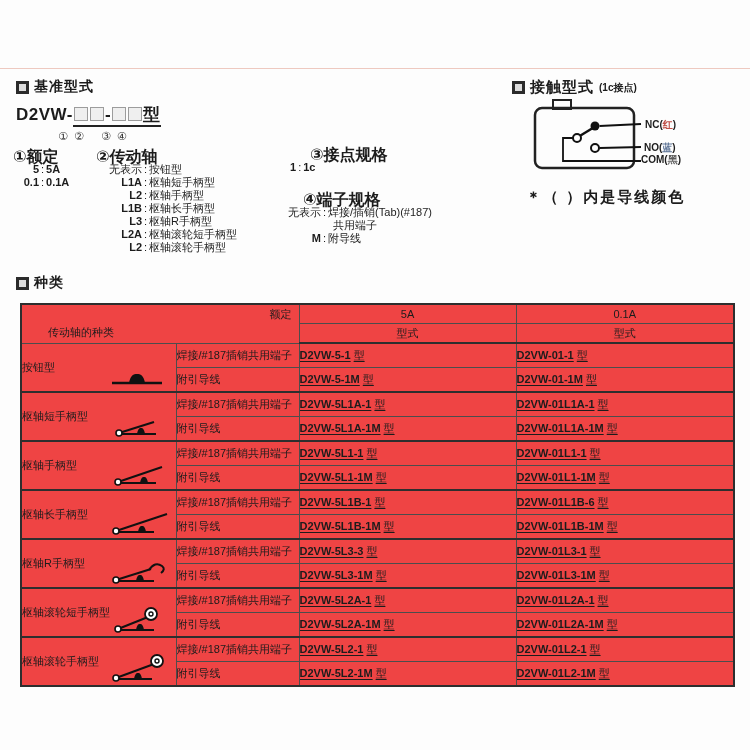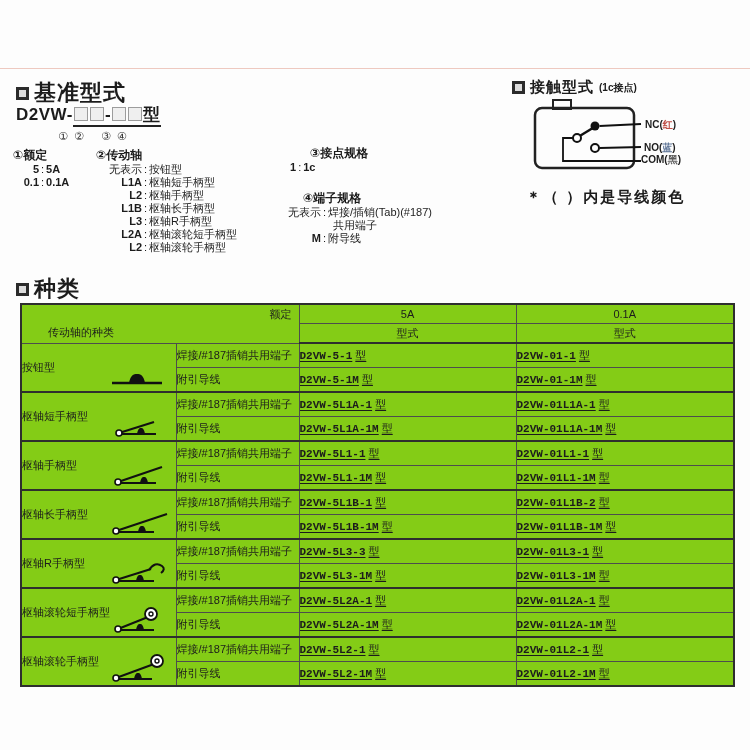--- a/index.html
+++ b/index.html
@@ -4,56 +4,56 @@
 <style>
   html,body{margin:0;padding:0;}
   body{
     width:750px;height:750px;position:relative;
     background:#fdfdfd;color:#1c1c1c;
     font-family:"Liberation Sans","DejaVu Sans",sans-serif;
     overflow:hidden;
   }
   .abs{position:absolute;}
   
-  .sec-title{display:flex;align-items:center;gap:5px;font-size:22px;font-weight:bold;letter-spacing:1px;}
+  .sec-title{display:flex;align-items:center;gap:5px;font-size:14px;font-weight:bold;letter-spacing:1px;}
   .bullet{width:13px;height:13px;background:#2b2b2b;position:relative;flex:0 0 13px;}
   .bullet::after{content:"";position:absolute;left:3px;top:3px;width:7px;height:7px;background:#dcdcdc;}
   .sub{font-size:10px;font-weight:bold;letter-spacing:0;}
   
   .model-line{font-size:17px;font-weight:bold;letter-spacing:.5px;}
   .model-line .ul{border-bottom:2px solid #222;padding-bottom:1px;}
   .digit-box{display:inline-block;width:12px;height:12px;border:1px solid #9c9c9c;background:#efefef;margin:0 1px;vertical-align:-1px;}
   .circ-row{font-size:11px;color:#333;}
   .circ-row span{display:inline-block;}
   
-  .col-title{font-size:12px;font-weight:bold;}
+  .col-title{font-size:16px;font-weight:bold;}
   .leg{font-size:11px;line-height:13px;white-space:nowrap;}
   .leg .code{display:inline-block;text-align:right;font-weight:bold;}
   .leg .c46{width:46px;}
   .leg .c26{width:26px;}
   .leg .c34{width:34px;}
   .leg .colon{padding:0 2px;}
   
   .wire-label{font-size:10px;font-weight:bold;white-space:nowrap;letter-spacing:0;}
   .note{font-size:15px;font-weight:bold;letter-spacing:2px;}
   
-  table.types{border-collapse:collapse;table-layout:fixed;background:#84cc16;}
+  table.types{border-collapse:collapse;table-layout:fixed;background:#ef4444;}
   table.types td{border:1px solid #4d4d4d;font-size:11px;padding:0;overflow:hidden;}
   table.types{border:2px solid #2e2e2e;}
   td.h{height:18px;text-align:center;vertical-align:middle;}
   tr.hdr2 td{border-bottom:2px solid #2e2e2e;}
   td.corner{position:relative;}
   .rated-lb{position:absolute;top:2px;right:7px;font-size:11px;}
   .kind-lb{position:absolute;bottom:3px;left:26px;font-size:11px;}
   tr.grp td{border-top:2px solid #2e2e2e;}
   td.type-cell{position:relative;vertical-align:middle;padding-left:7px;height:47px;}
   .type-icon{position:absolute;right:6px;bottom:2px;line-height:0;}
   td.term-cell{padding-left:5px;height:23px;vertical-align:middle;white-space:nowrap;}
   td.model-cell{padding-left:40px;height:23px;vertical-align:middle;white-space:nowrap;}
-  .mdl{font-weight:bold;text-decoration:underline;text-underline-offset:2px;font-family:Liberation Mono, monospace;}
+  .mdl{font-weight:bold;text-decoration:underline;text-underline-offset:2px;}
   .mdl .sfx{font-weight:normal;margin-left:3px;}
   .scanline{position:absolute;left:0;top:68px;width:750px;height:1px;background:#eec9c0;}
 </style>
 </head>
 <body>
 
 <div class="scanline"></div>
 
 <div class="abs sec-title" style="left:16px;top:78px;">
   <span class="bullet"></span>
@@ -227,21 +227,21 @@
         <svg width="66" height="26" viewBox="0 0 66 26">
               <line x1="10" y1="22" x2="50" y2="22" stroke="#111" stroke-width="2.2"></line>
               <path d="M34,22 c1,-5 2,-6 4,-6 c2,0 3,1 4,6 z" fill="#111"></path>
               <line x1="12" y1="21" x2="63" y2="4" stroke="#111" stroke-width="2"></line>
               <circle cx="12" cy="21" r="3" fill="#fff" stroke="#111" stroke-width="1.6"></circle>
             </svg>
       </span>
     </td>
     <td class="term-cell">焊接/#187插销共用端子</td>
     <td class="model-cell"><span class="mdl"><span>D2VW-5L1B-1</span><span class="sfx">型</span></span></td>
-    <td class="model-cell"><span class="mdl"><span>D2VW-01L1B-2</span><span class="sfx">型</span></span></td>
+    <td class="model-cell"><span class="mdl"><span>D2VW-01L1B-6</span><span class="sfx">型</span></span></td>
   </tr>
   <tr>
     <td class="term-cell">附引导线</td>
     <td class="model-cell"><span class="mdl"><span>D2VW-5L1B-1M</span><span class="sfx">型</span></span></td>
     <td class="model-cell"><span class="mdl"><span>D2VW-01L1B-1M</span><span class="sfx">型</span></span></td>
   </tr>
 
   <tr class="grp">
     <td class="type-cell" rowspan="2">
       <span>枢轴R手柄型</span>

